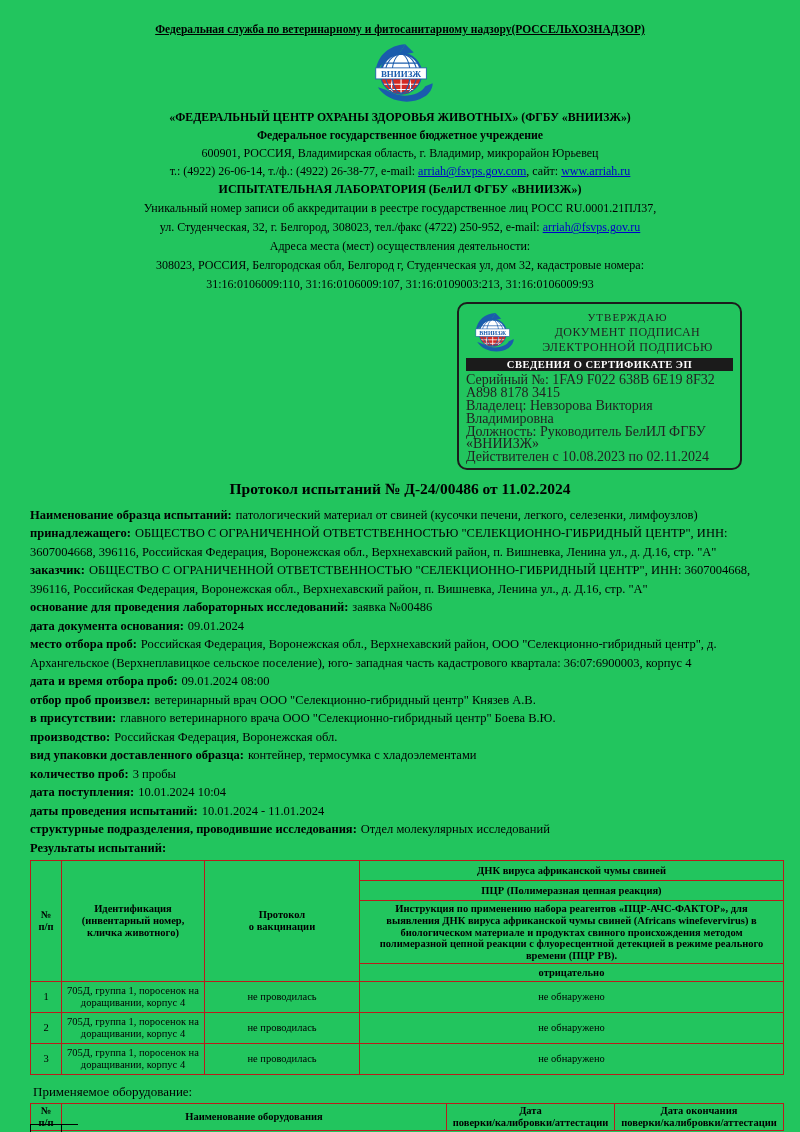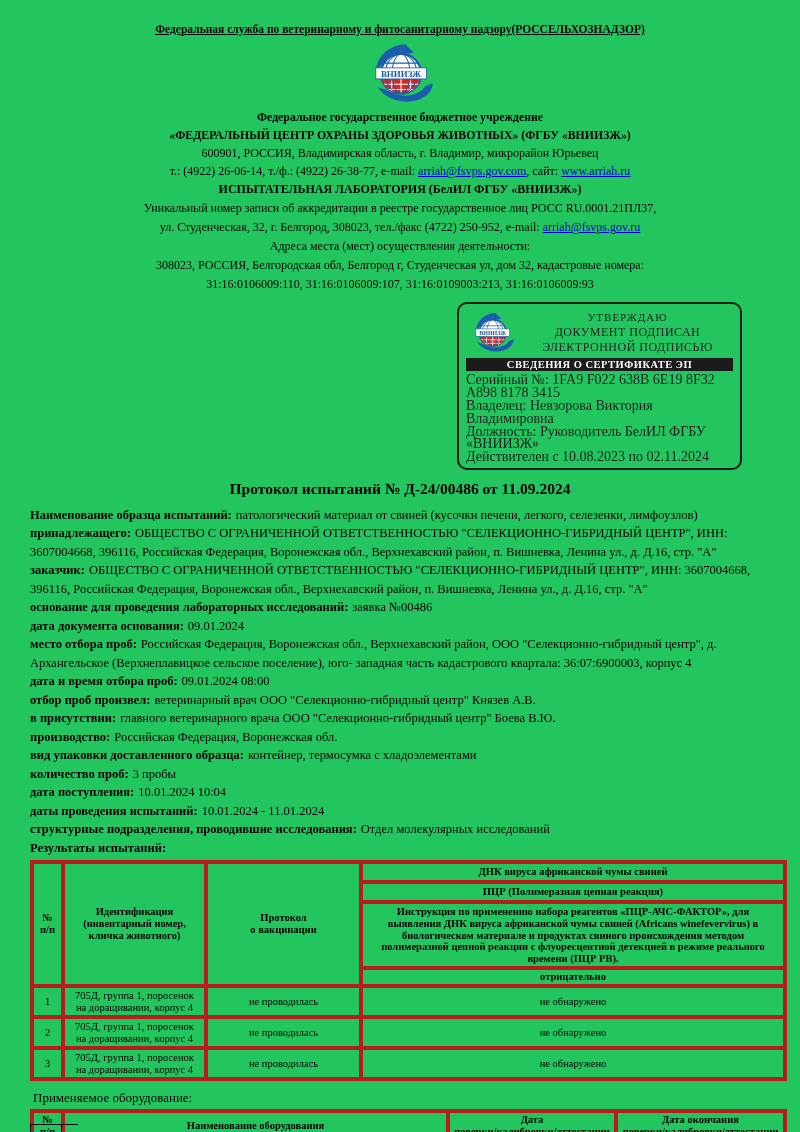--- a/index.html
+++ b/index.html
@@ -48,21 +48,21 @@
   .body-text{margin:8px 30px 0 30px;font-size:12.5px;line-height:18.5px;}
   .field .lbl{font-weight:bold;margin-right:4px;}
 
   table.grid{
     border-collapse:collapse;
     table-layout:fixed;
     margin-left:30px;
     font-size:10.5px;
   }
   table.grid td{
-    border:4px solid #b91c1c;
+    border:1px solid #b91c1c;
     text-align:center;
     vertical-align:middle;
     padding:1px 4px;
     line-height:12px;
     overflow:hidden;
   }
   table.grid td.hd{font-weight:bold;}
   .pre{white-space:pre-line;}
   .results{margin-top:3px;}
   .results .detail{line-height:11.6px;padding:2px 8px;}
@@ -109,22 +109,22 @@
       <g stroke="#1a5cad" stroke-width="1" fill="none">
         <ellipse cx="38" cy="31" rx="8.5" ry="18.5"></ellipse>
         <ellipse cx="38" cy="31" rx="15" ry="18.5"></ellipse>
         <line x1="22" y1="21" x2="54" y2="21"></line>
       </g>
       <rect x="14" y="25.5" width="48" height="10.5" fill="#fff" stroke="#1a5cad" stroke-width="0.8"></rect>
       <text x="38" y="34" text-anchor="middle" font-size="8.5" font-weight="bold" fill="#1a5cad">ВНИИЗЖ</text>
     </svg>
   </div>
 
+  <div class="hdr-line hdr-name">«ФЕДЕРАЛЬНЫЙ ЦЕНТР ОХРАНЫ ЗДОРОВЬЯ ЖИВОТНЫХ» (ФГБУ «ВНИИЗЖ»)</div>
   <div class="hdr-line hdr-fgbu">Федеральное государственное бюджетное учреждение</div>
-  <div class="hdr-line hdr-name">«ФЕДЕРАЛЬНЫЙ ЦЕНТР ОХРАНЫ ЗДОРОВЬЯ ЖИВОТНЫХ» (ФГБУ «ВНИИЗЖ»)</div>
   <div class="hdr-line">600901, РОССИЯ, Владимирская область, г. Владимир, микрорайон Юрьевец</div>
   <div class="hdr-line"><span>т.: (4922) 26-06-14, т./ф.: (4922) 26-38-77, e-mail: </span><a class="doc-link">arriah@fsvps.gov.com</a><span>, сайт: </span><a class="doc-link">www.arriah.ru</a></div>
 
   <div class="lab-block">
     <div class="lab-line lab-name">ИСПЫТАТЕЛЬНАЯ ЛАБОРАТОРИЯ (БелИЛ ФГБУ «ВНИИЗЖ»)</div>
     <div class="lab-line">Уникальный номер записи об аккредитации в реестре государственное лиц РОСС RU.0001.21ПЛ37,</div>
     <div class="lab-line"><span>ул. Студенческая, 32, г. Белгород, 308023, тел./факс (4722) 250-952, e-mail: </span><a class="doc-link">arriah@fsvps.gov.ru</a></div>
     <div class="lab-line">Адреса места (мест) осуществления деятельности:</div>
     <div class="lab-line">308023, РОССИЯ, Белгородская обл, Белгород г, Студенческая ул, дом 32, кадастровые номера:</div>
     <div class="lab-line">31:16:0106009:110, 31:16:0106009:107, 31:16:0109003:213, 31:16:0106009:93</div>
@@ -170,21 +170,21 @@
     </div>
     <div class="stamp-bar">СВЕДЕНИЯ О СЕРТИФИКАТЕ ЭП</div>
     <div class="stamp-details">
       <div>Серийный №: 1FA9 F022 638B 6E19 8F32 A898 8178 3415</div>
       <div>Владелец: Невзорова Виктория Владимировна</div>
       <div>Должность: Руководитель БелИЛ ФГБУ «ВНИИЗЖ»</div>
       <div>Действителен с 10.08.2023 по 02.11.2024</div>
     </div>
   </div>
 
-  <div class="doc-title">Протокол испытаний № Д-24/00486 от 11.09.2024</div>
+  <div class="doc-title">Протокол испытаний № Д-24/00486 от 11.02.2024</div>
 
   <div class="body-text">
     <span class="field"><span class="lbl">Наименование образца испытаний:</span><span class="val">патологический материал от свиней (кусочки печени, легкого, селезенки, лимфоузлов)</span></span><br>
     <span class="field"><span class="lbl">принадлежащего:</span><span class="val">ОБЩЕСТВО С ОГРАНИЧЕННОЙ ОТВЕТСТВЕННОСТЬЮ "СЕЛЕКЦИОННО-ГИБРИДНЫЙ ЦЕНТР", ИНН: 3607004668, 396116, Российская Федерация, Воронежская обл., Верхнехавский район, п. Вишневка, Ленина ул., д. Д.16, стр. "А"</span></span><br>
     <span class="field"><span class="lbl">заказчик:</span><span class="val">ОБЩЕСТВО С ОГРАНИЧЕННОЙ ОТВЕТСТВЕННОСТЬЮ "СЕЛЕКЦИОННО-ГИБРИДНЫЙ ЦЕНТР", ИНН: 3607004668, 396116, Российская Федерация, Воронежская обл., Верхнехавский район, п. Вишневка, Ленина ул., д. Д.16, стр. "А"</span></span><br>
     <span class="field"><span class="lbl">основание для проведения лабораторных исследований:</span><span class="val">заявка №00486</span></span><br>
     <span class="field"><span class="lbl">дата документа основания:</span><span class="val">09.01.2024</span></span><br>
     <span class="field"><span class="lbl">место отбора проб:</span><span class="val">Российская Федерация, Воронежская обл., Верхнехавский район, ООО "Селекционно-гибридный центр", д. Архангельское (Верхнеплавицкое сельское поселение), юго- западная часть кадастрового квартала: 36:07:6900003, корпус 4</span></span><br>
     <span class="field"><span class="lbl">дата и время отбора проб:</span><span class="val">09.01.2024 08:00</span></span><br>
     <span class="field"><span class="lbl">отбор проб произвел:</span><span class="val">ветеринарный врач ООО "Селекционно-гибридный центр" Князев А.В.</span></span><br>

